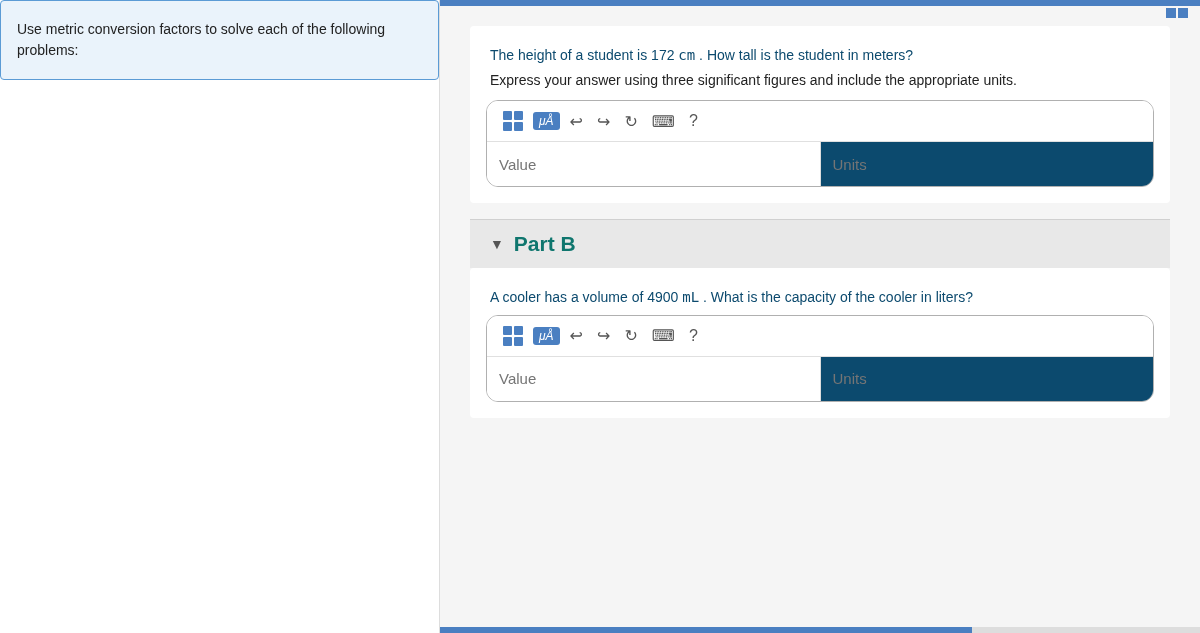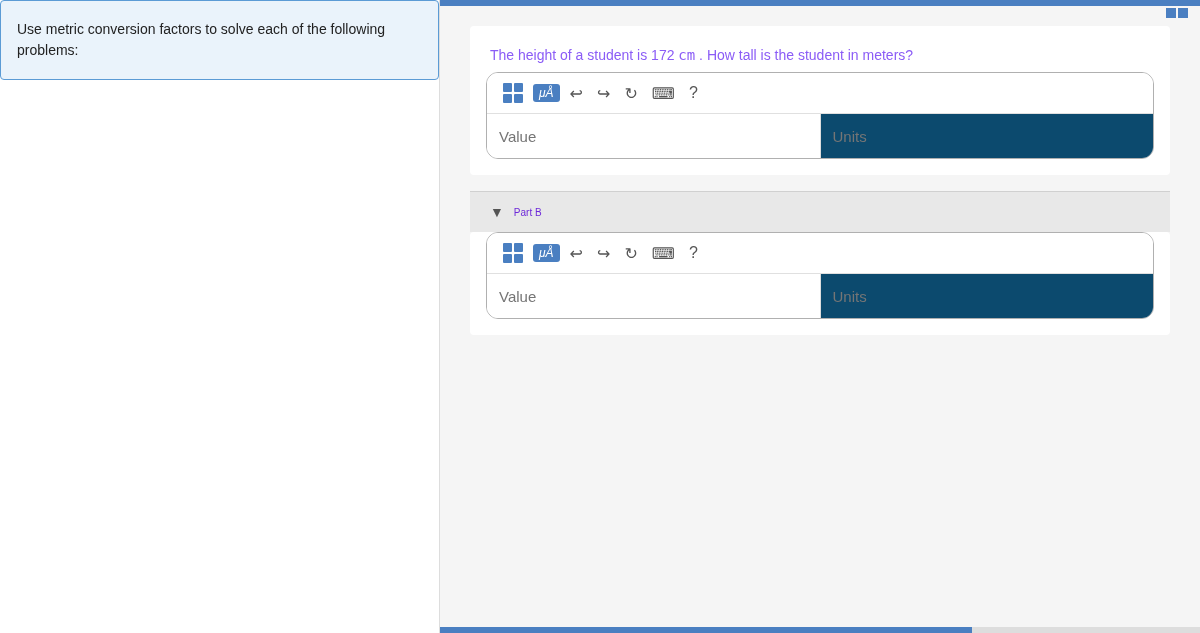--- a/index.html
+++ b/index.html
@@ -66,21 +66,21 @@
     .part-section {
       background: #fff;
       border-radius: 4px;
       margin-bottom: 16px;
       overflow: hidden;
     }
 
     .problem-text {
       padding: 18px 20px 6px 20px;
       font-size: 14px;
-      color: #8b5cf6;
+      color: #0c4a6e;
       line-height: 1.6;
     }
 
     .problem-text .code {
       font-family: monospace;
       font-size: 14px;
       font-style: normal;
     }
 
     .instruction {
@@ -181,23 +181,23 @@
       border-top: 1px solid #d0d0d0;
     }
 
     .part-header .chevron {
       color: #555;
       font-size: 14px;
       cursor: pointer;
     }
 
     .part-header .part-label {
-      font-weight: normal;
-      font-size: 10px;
-      color: #6d28d9;
+      font-weight: bold;
+      font-size: 21px;
+      color: #0f766e;
     }
 
     
     .bottom-bar {
       position: absolute;
       bottom: 0;
       left: 0;
       right: 0;
       height: 6px;
       background: #ddd;
@@ -232,20 +232,21 @@
   </div>
 
   <div class="content-area">
 
     <div class="part-section">
       <div class="problem-text">
         <span>The height of a student is 172</span>
         <span class="code">cm</span>
         <span>. How tall is the student in meters?</span>
       </div>
+      <div class="instruction">Express your answer using three significant figures and include the appropriate units.</div>
 
       <div class="answer-container">
         <div class="toolbar">
 
           <button class="toolbar-btn" title="Matrix">
             <div class="matrix-icon">
               <span></span>
               <span></span>
               <span></span>
               <span></span>
@@ -280,20 +281,25 @@
         </div>
       </div>
     </div>
 
     <div class="part-header">
       <span class="chevron">▼</span>
       <span class="part-label">Part B</span>
     </div>
 
     <div class="part-section">
+      <div class="problem-text">
+        <span>A cooler has a volume of 4900</span>
+        <span class="code">mL</span>
+        <span>. What is the capacity of the cooler in liters?</span>
+      </div>
 
       <div class="answer-container">
         <div class="toolbar">
           <button class="toolbar-btn" title="Matrix">
             <div class="matrix-icon">
               <span></span>
               <span></span>
               <span></span>
               <span></span>
             </div>

